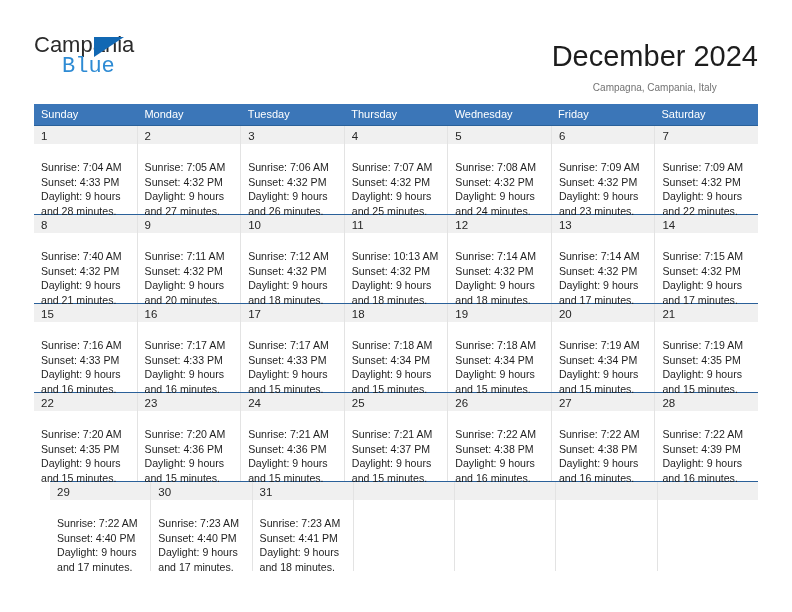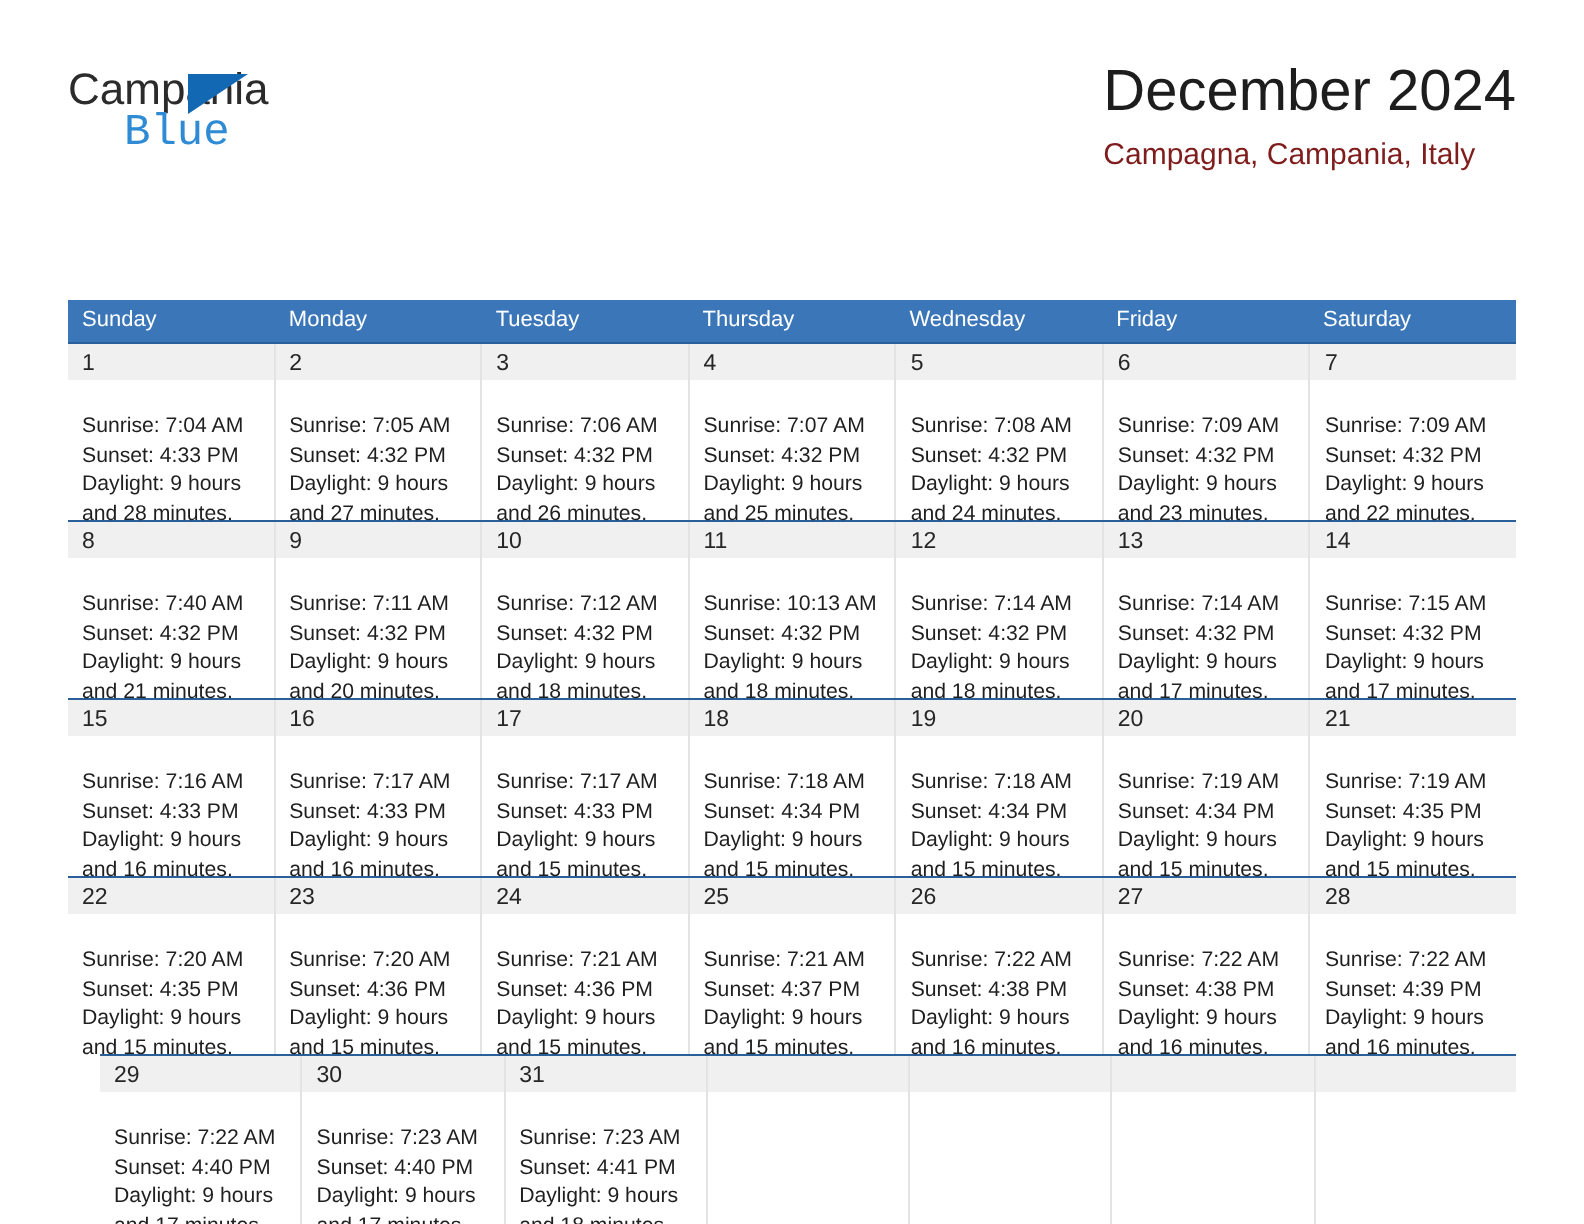--- a/index.html
+++ b/index.html
@@ -58,50 +58,49 @@
     position: absolute;
     left: 28px;
     top: 22px;
     font-size: 22px;
     color: #2e8bd4;
     font-family: Liberation Mono, monospace;
   }
   .title-block {
     position: absolute;
     right: 0;
-    top: 0;
-    text-align: left;
+    top: 10px;
+    text-align: center;
   }
   .cal-title {
     font-size: 29px;
     color: #1d1d1d;
     font-weight: normal;
     line-height: 36px;
     white-space: nowrap;
   }
   .cal-subtitle {
-    font-size: 15px;
-    color: #7f1d1d;
+    font-size: 10px;
+    color: #737373;
     line-height: 22px;
     margin-top: 3px;
     white-space: nowrap;
   }
 
   
   .calendar {
     position: absolute;
     left: 34px;
     top: 104px;
     width: 724px;
   }
   .weekday-row {
     display: flex;
     background: #3b76b8;
     height: 21px;
-    margin-top: 46px;
   }
   .weekday {
     flex: 1 1 0;
     color: #ffffff;
     font-size: 11px;
     line-height: 21px;
     padding-left: 7px;
     box-sizing: border-box;
     white-space: nowrap;
   }

